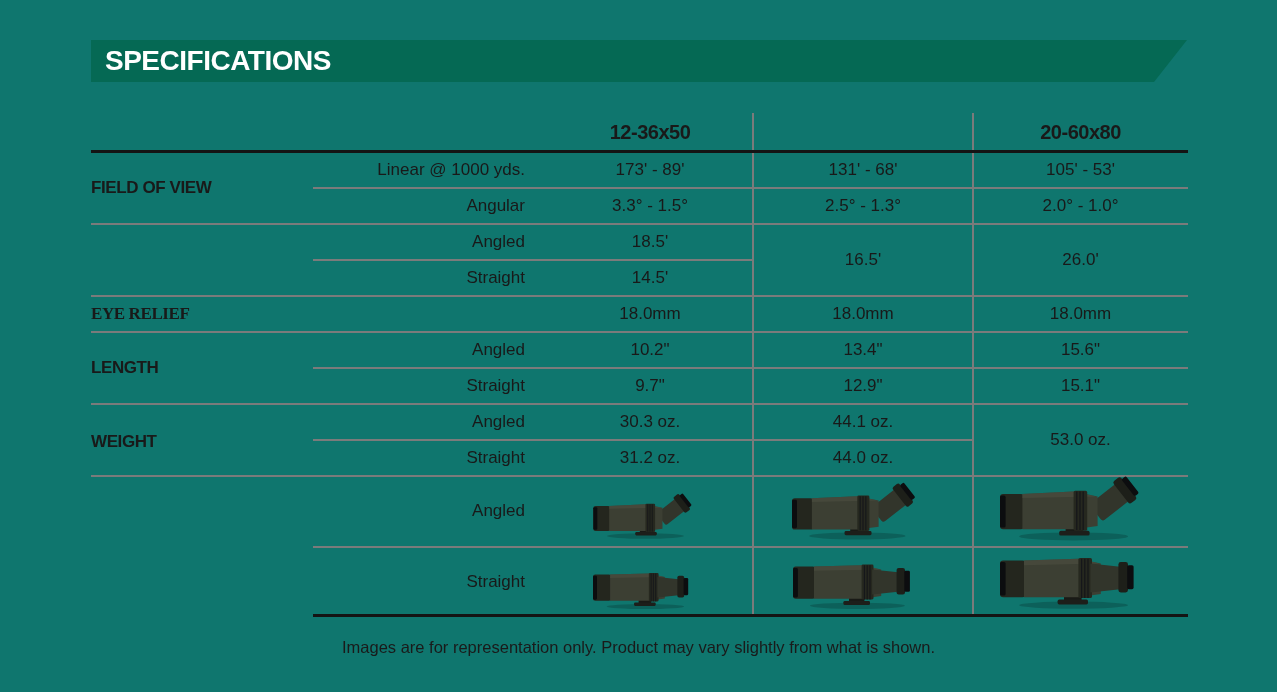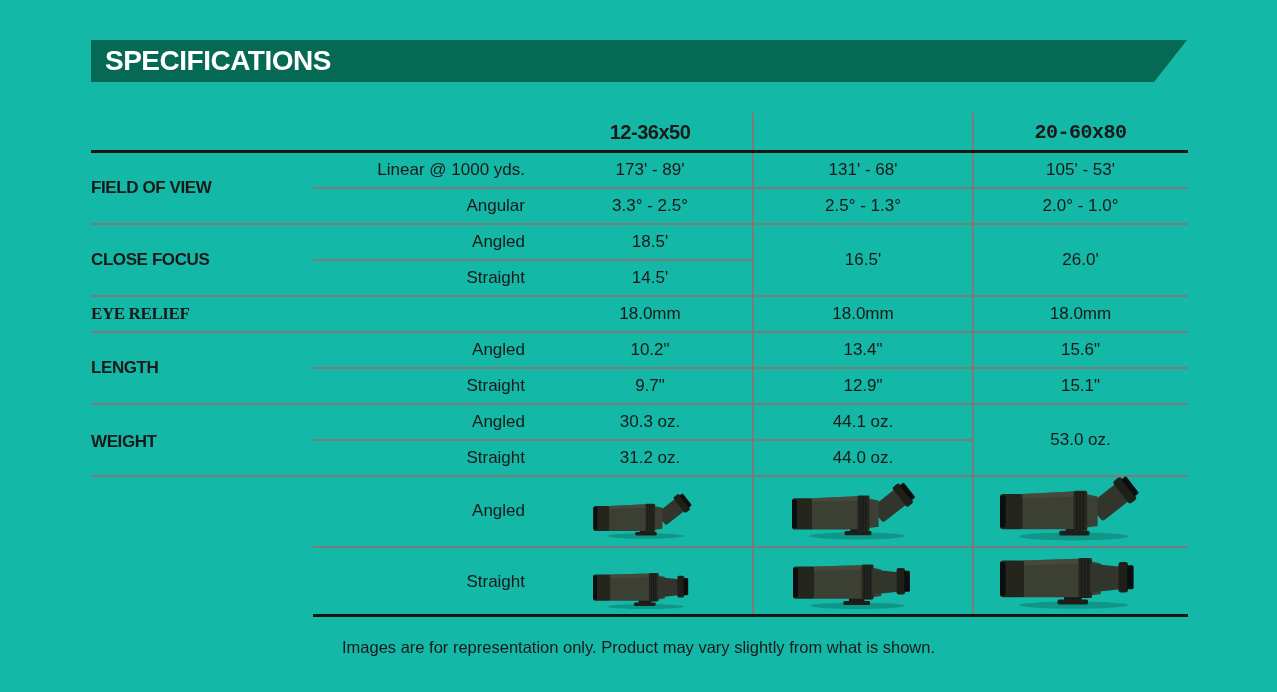--- a/index.html
+++ b/index.html
@@ -1,17 +1,17 @@
 <!DOCTYPE html>
 <html><head>
 <meta charset="utf-8">
 <style>
   html,body { margin:0; padding:0; background:#ffffff; }
   #page {
-    position:relative; width:1277px; height:692px; background:#14b8a6;
+    position:relative; width:1277px; height:692px; background:#0f766e;
     font-family:"Liberation Sans", sans-serif; color:#191919; overflow:hidden;
   }
   
   #banner {
     position:absolute; left:91px; top:40px; width:1096px; height:42px;
     background:#05695четыре; background:#056954;
     clip-path:polygon(0 0, 100% 0, calc(100% - 33px) 100%, 0 100%);
     display:flex; align-items:center;
   }
   #banner .t {
@@ -96,33 +96,32 @@
   <div class="hline" style="left:91px; top:295px; width:1097px;"></div>
   <div class="hline" style="left:91px; top:331px; width:1097px;"></div>
   <div class="hline" style="left:313px; top:367px; width:875px;"></div>
   <div class="hline" style="left:91px; top:403px; width:1097px;"></div>
   <div class="hline" style="left:313px; top:439px; width:660px;"></div>
   <div class="hline" style="left:91px; top:475px; width:1097px;"></div>
   <div class="hline" style="left:313px; top:546px; width:875px;"></div>
   <div class="hline black" style="left:313px; top:614px; width:875px;"></div>
 
   <div class="c hdr center col1" style="top:113px; height:38px;">12-36x50</div>
-  <div class="c hdr center col3" style="top:113px; height:38px;font-family:Liberation Mono, monospace;">20-60x80</div>
+  <div class="c hdr center col3" style="top:113px; height:38px;">20-60x80</div>
 
   <div class="c bold lab" style="top:152px; height:71px;">FIELD OF VIEW</div>
   <div class="c right sub" style="top:152px; height:35px;">Linear @ 1000 yds.</div>
   <div class="c center col1" style="top:152px; height:35px;">173' - 89'</div>
   <div class="c center col2" style="top:152px; height:35px;">131' - 68'</div>
   <div class="c center col3" style="top:152px; height:35px;">105' - 53'</div>
   <div class="c right sub" style="top:188px; height:35px;">Angular</div>
-  <div class="c center col1" style="top:188px; height:35px;">3.3° - 2.5°</div>
+  <div class="c center col1" style="top:188px; height:35px;">3.3° - 1.5°</div>
   <div class="c center col2" style="top:188px; height:35px;">2.5° - 1.3°</div>
   <div class="c center col3" style="top:188px; height:35px;">2.0° - 1.0°</div>
 
-  <div class="c bold lab" style="top:224px; height:71px;">CLOSE FOCUS</div>
   <div class="c right sub" style="top:224px; height:35px;">Angled</div>
   <div class="c center col1" style="top:224px; height:35px;">18.5'</div>
   <div class="c right sub" style="top:260px; height:35px;">Straight</div>
   <div class="c center col1" style="top:260px; height:35px;">14.5'</div>
   <div class="c center col2" style="top:224px; height:71px;">16.5'</div>
   <div class="c center col3" style="top:224px; height:71px;">26.0'</div>
 
   <div class="c bold lab" style="top:296px; height:35px;font-family:Liberation Serif, serif;">EYE RELIEF</div>
   <div class="c center col1" style="top:296px; height:35px;">18.0mm</div>
   <div class="c center col2" style="top:296px; height:35px;">18.0mm</div>

